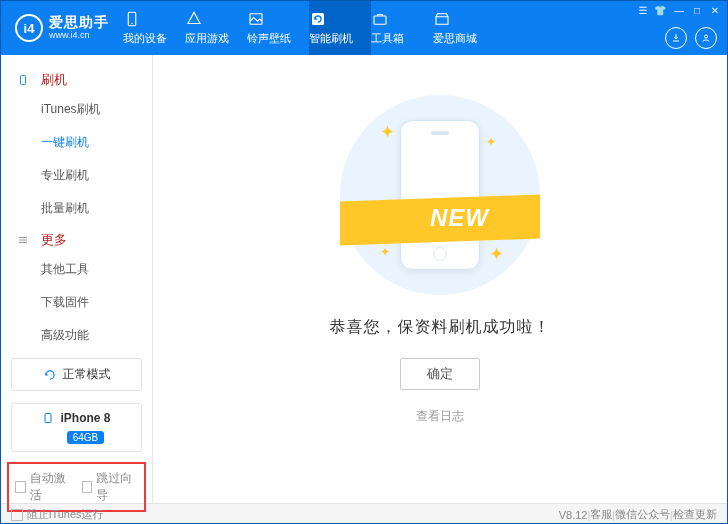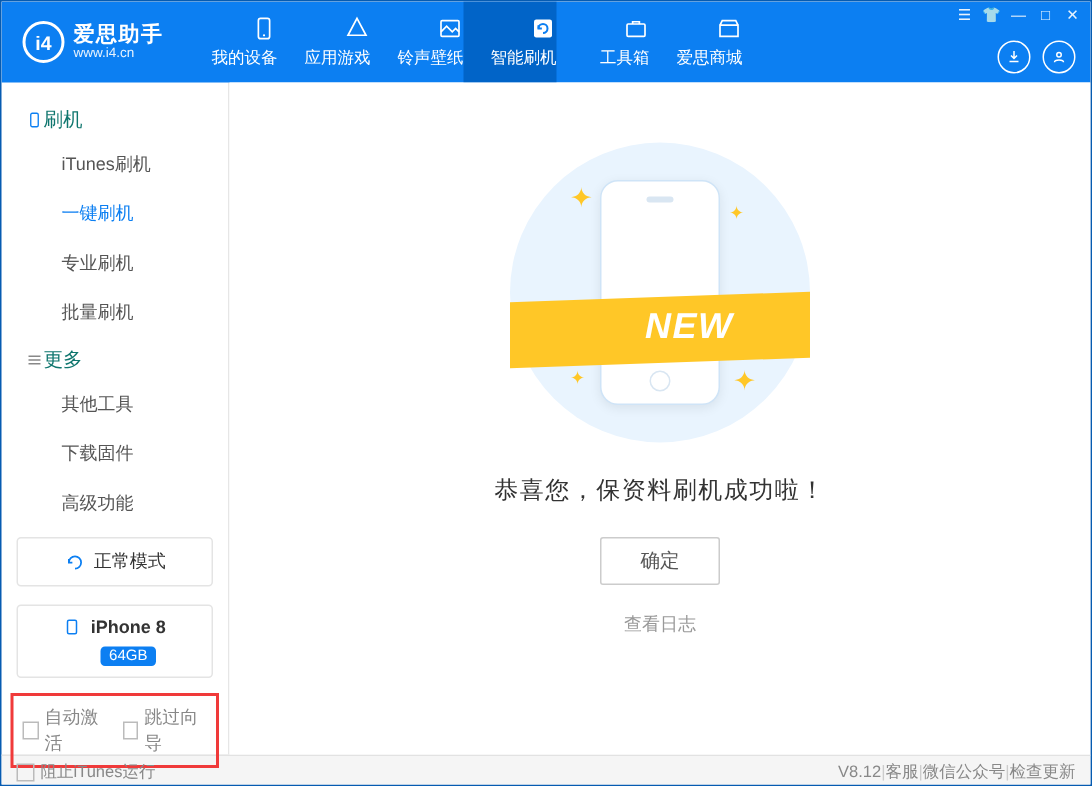--- a/index.html
+++ b/index.html
@@ -4,33 +4,33 @@
 <style>
   * { margin: 0; padding: 0; box-sizing: border-box; }
   body { font-family: "Microsoft YaHei", Arial, sans-serif; font-size: 12px; color: #333; background: #fff; width: 728px; height: 524px; overflow: hidden; border: 1px solid #065bb1; }
   .header { background: #0c7ff2; height: 54px; color: #fff; display: flex; align-items: center; position: relative; }
   .logo { display: flex; align-items: center; padding: 0 10px 0 14px; }
   .logo-circle { width: 28px; height: 28px; border-radius: 50%; border: 2px solid #fff; display: flex; align-items: center; justify-content: center; font-weight: bold; font-size: 13px; color: #fff; }
   .logo-text { margin-left: 6px; line-height: 1.1; }
   .logo-text .t { font-size: 14px; font-weight: bold; letter-spacing: 1px; }
   .logo-text .u { font-size: 9px; opacity: .9; }
   .nav { display: flex; height: 100%; margin-left: 4px; }
-  .nav-item { width: 62px; display: flex; flex-direction: column; align-items: flex-end; justify-content: center; cursor: pointer; font-size: 11px; gap: 3px; }
+  .nav-item { width: 62px; display: flex; flex-direction: column; align-items: flex-start; justify-content: center; cursor: pointer; font-size: 11px; gap: 3px; }
   .nav-item.active { background: #0164c8; }
   .nav-icon { width: 18px; height: 18px; display: flex; align-items: center; justify-content: center; }
   .nav-icon svg { width: 18px; height: 18px; fill: #fff; }
   .titlebar { position: absolute; top: 3px; right: 6px; display: flex; gap: 6px; }
   .titlebar span { width: 12px; height: 12px; display: flex; align-items: center; justify-content: center; cursor: pointer; font-size: 10px; opacity: .9; }
   .right-circles { position: absolute; right: 10px; bottom: 6px; display: flex; gap: 8px; }
   .circle-btn { width: 22px; height: 22px; border: 1.5px solid #fff; border-radius: 50%; display: flex; align-items: center; justify-content: center; cursor: pointer; }
   .circle-btn svg { width: 12px; height: 12px; fill: #fff; }
   .body { display: flex; height: 448px; }
   .sidebar { width: 152px; border-right: 1px solid #e6e6e6; display: flex; flex-direction: column; padding-top: 10px; }
   .side-group { padding: 0 12px; }
-  .side-header { display: flex; align-items: center; gap: 0; color: #0f766e; font-size: 13px; padding: 6px 4px 4px; }
+  .side-header { display: flex; align-items: center; gap: 12px; color: #b91c1c; font-size: 13px; padding: 6px 4px 4px; }
   .side-header svg { width: 12px; height: 12px; fill: #0c7ff2; stroke: #0c7ff2; }
   .side-item { padding: 8px 0 8px 28px; font-size: 12px; color: #555; cursor: pointer; }
   .side-item.active { color: #0c7ff2; }
   .spacer { flex: 1; }
   .mode-box, .device-box { margin: 6px 10px; border: 1px solid #e4e4e4; border-radius: 3px; padding: 7px 8px; display: flex; align-items: center; gap: 6px; font-size: 12px; justify-content: center; }
   .mode-box svg { width: 14px; height: 14px; fill: #0c7ff2; stroke: #0c7ff2; }
   .device-box { flex-wrap: wrap; }
   .device-box .dname { font-weight: bold; color: #333; }
   .badge { background: #0c7ff2; color: #fff; font-size: 10px; border-radius: 3px; padding: 1px 6px; margin-left: 18px; }
   .checkbox-row { display: flex; gap: 10px; padding: 8px 10px; align-items: center; }

